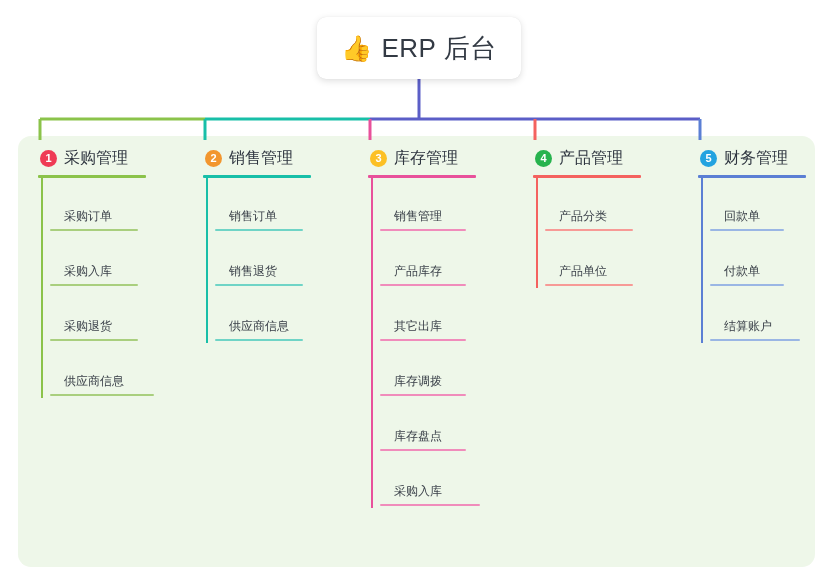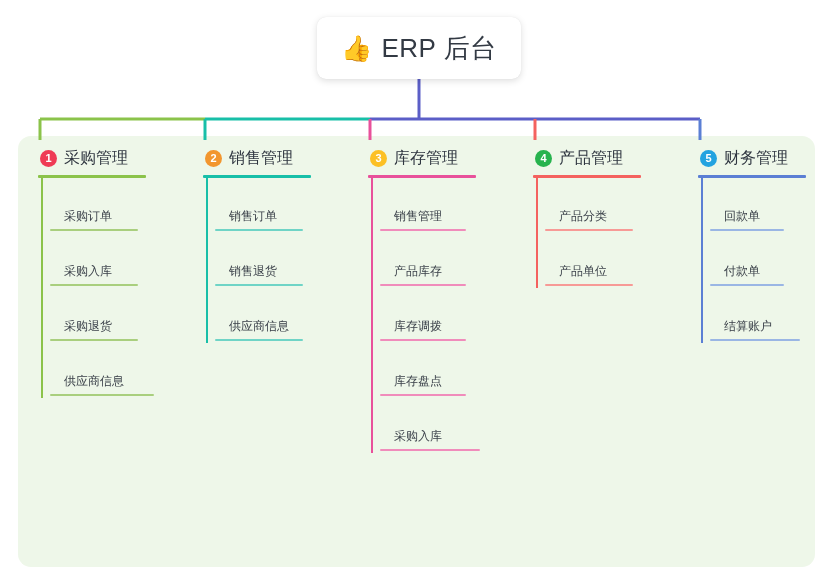--- a/index.html
+++ b/index.html
@@ -222,20 +222,24 @@
           <div class="spine" style="background: rgb(232, 81, 155);"></div>
           <div class="item">
             <span class="item-label">销售管理</span>
             <div class="item-rule" style="background: rgb(240, 140, 187); width: 86px;"></div>
           </div>
           <div class="item">
             <span class="item-label">产品库存</span>
             <div class="item-rule" style="background: rgb(240, 140, 187); width: 86px;"></div>
           </div>
           <div class="item">
+            <span class="item-label">其它出库</span>
+            <div class="item-rule" style="background: rgb(240, 140, 187); width: 86px;"></div>
+          </div>
+          <div class="item">
             <span class="item-label">库存调拨</span>
             <div class="item-rule" style="background: rgb(240, 140, 187); width: 86px;"></div>
           </div>
           <div class="item">
             <span class="item-label">库存盘点</span>
             <div class="item-rule" style="background: rgb(240, 140, 187); width: 86px;"></div>
           </div>
           <div class="item">
             <span class="item-label">采购入库</span>
             <div class="item-rule" style="background: rgb(240, 140, 187); width: 100px;"></div>

